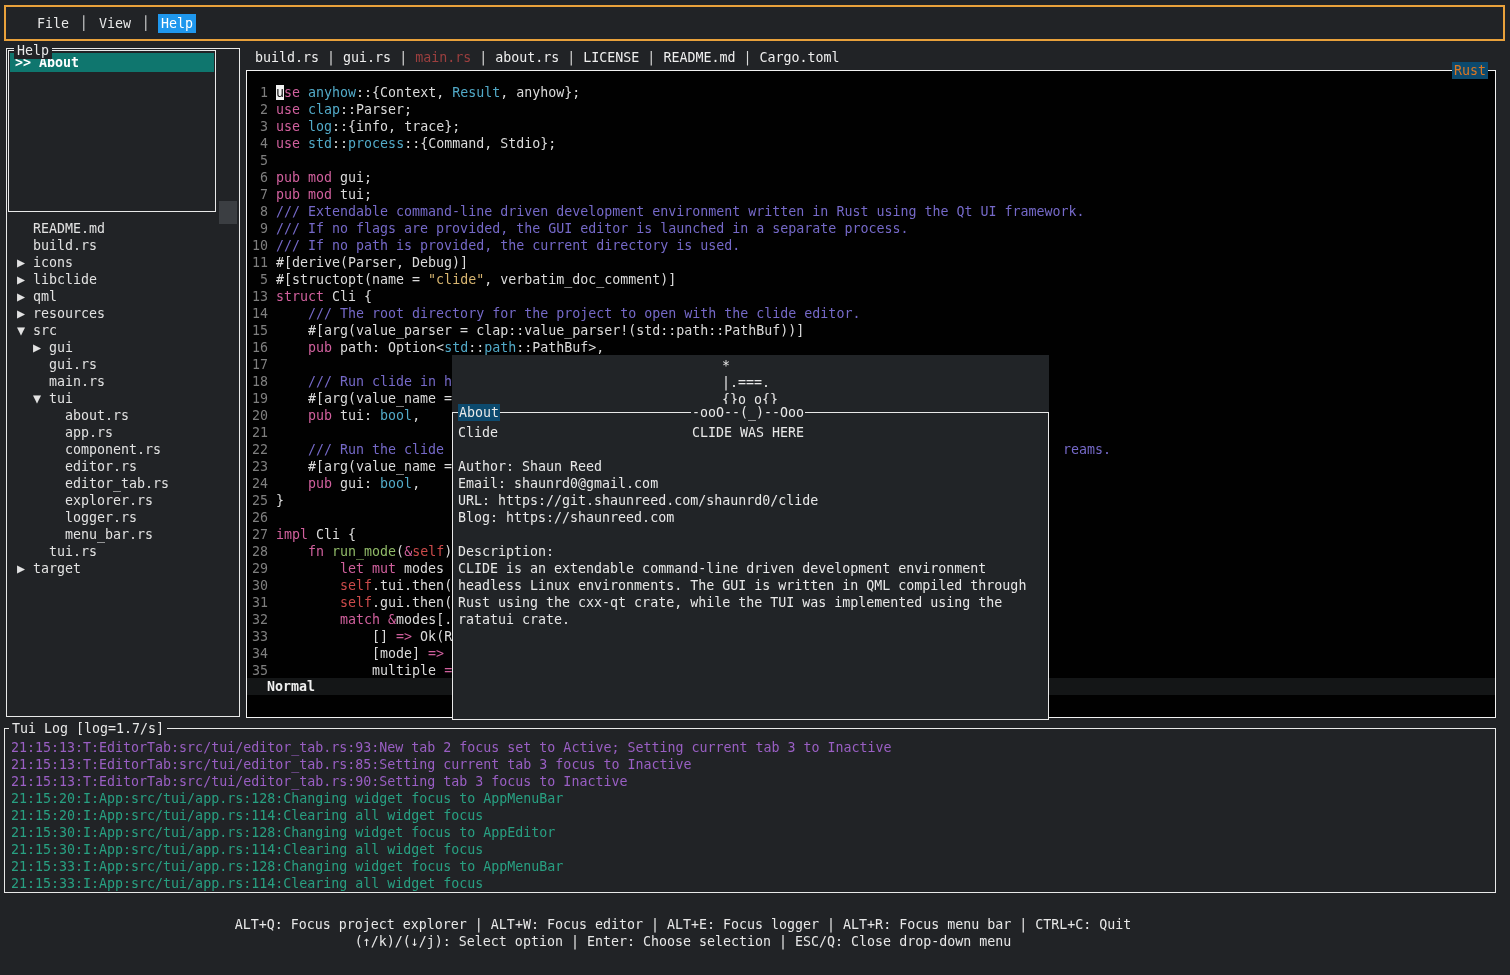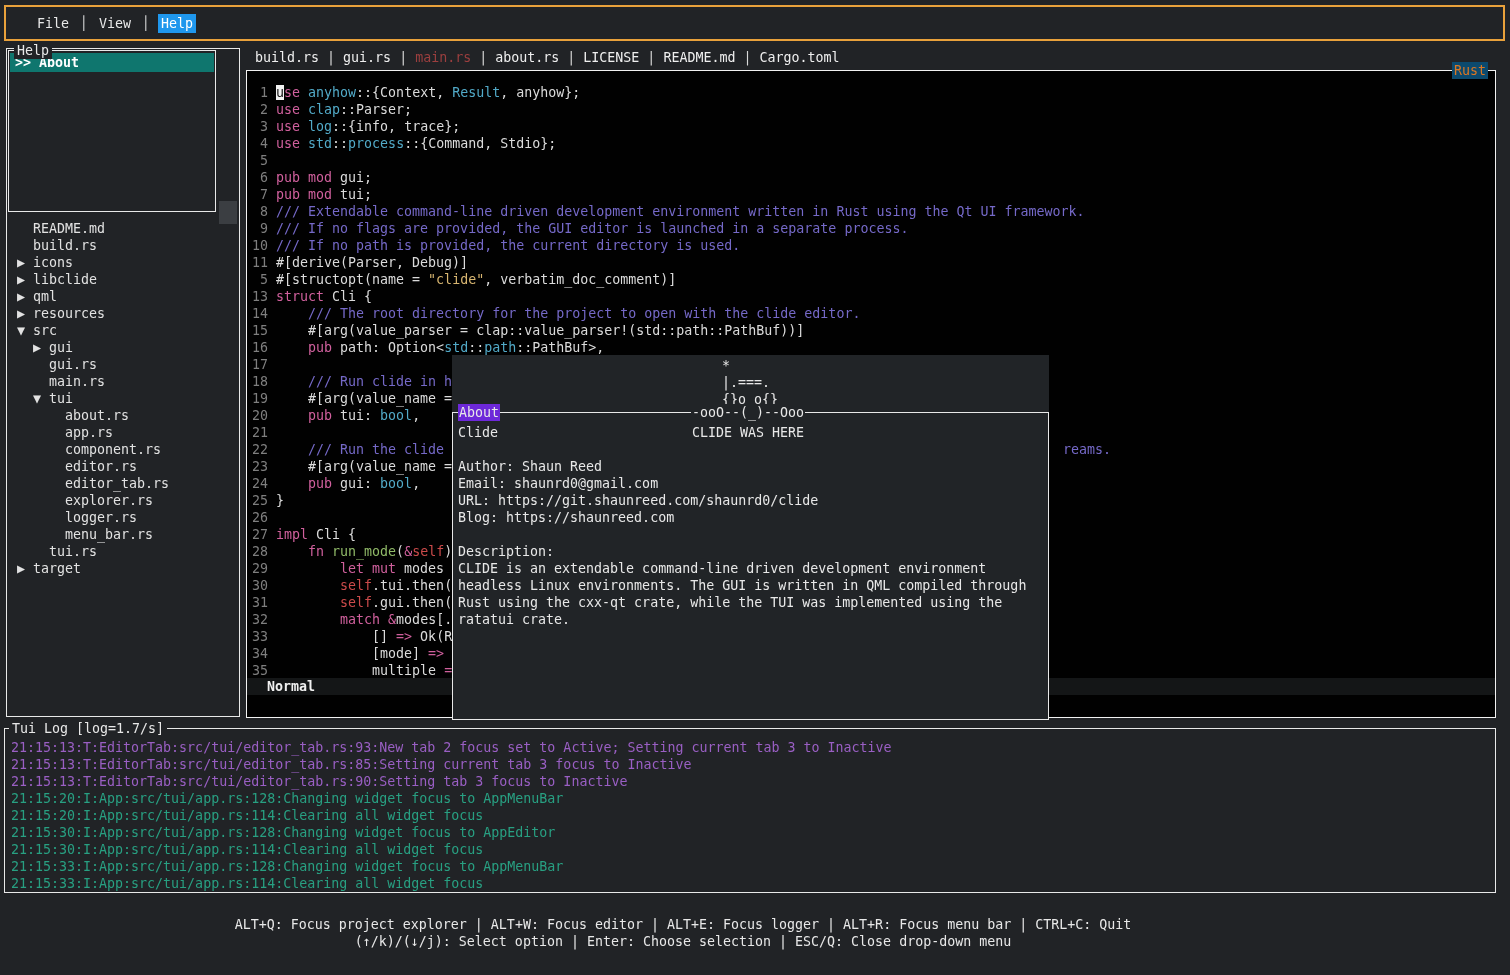--- a/index.html
+++ b/index.html
@@ -43,21 +43,21 @@
   .g{color:#90ba68}
   .r{color:#cc4b4b}
   .cur{background:#f2f2f2;color:#111}
   .tail{position:absolute;left:816px;top:0}
   .statusbar{position:absolute;left:0;top:607px;width:100%;height:17px;background:#141617;font-weight:bold;padding-left:20px;color:#f0f0f0}
 
   
   .about-popup{position:absolute;left:452px;top:355px;width:597px;height:365px;background:#212427;z-index:10}
   .about-art{position:absolute;left:238px;top:2px;white-space:pre;color:#e8e8e8;font-family:inherit}
   .about-box{position:absolute;left:0;top:57px;width:597px;height:308px;border:1px solid #e9e9e9}
-  .about-title{position:absolute;top:-9px;left:5px;background:#6d28d9;padding:0 1px}
+  .about-title{position:absolute;top:-9px;left:5px;background:#0c4a6e;padding:0 1px}
   .about-border-art{position:absolute;top:-9px;left:238px;background:#212427;padding:0 1px}
   .about-content{position:absolute;left:0;top:11px;width:100%}
   .arow{height:17px;white-space:pre;padding-left:5px;position:relative}
   .tagline{position:absolute;left:239px;top:0}
 
   
   .log{position:absolute;left:4px;top:728px;width:1492px;height:165px;border:1px solid #e9e9e9}
   .log-title{position:absolute;top:-9px;left:4px;background:#212326;padding:0 3px}
   .log-lines{position:absolute;left:6px;top:10px;white-space:pre}
   .log-line{height:17px}

